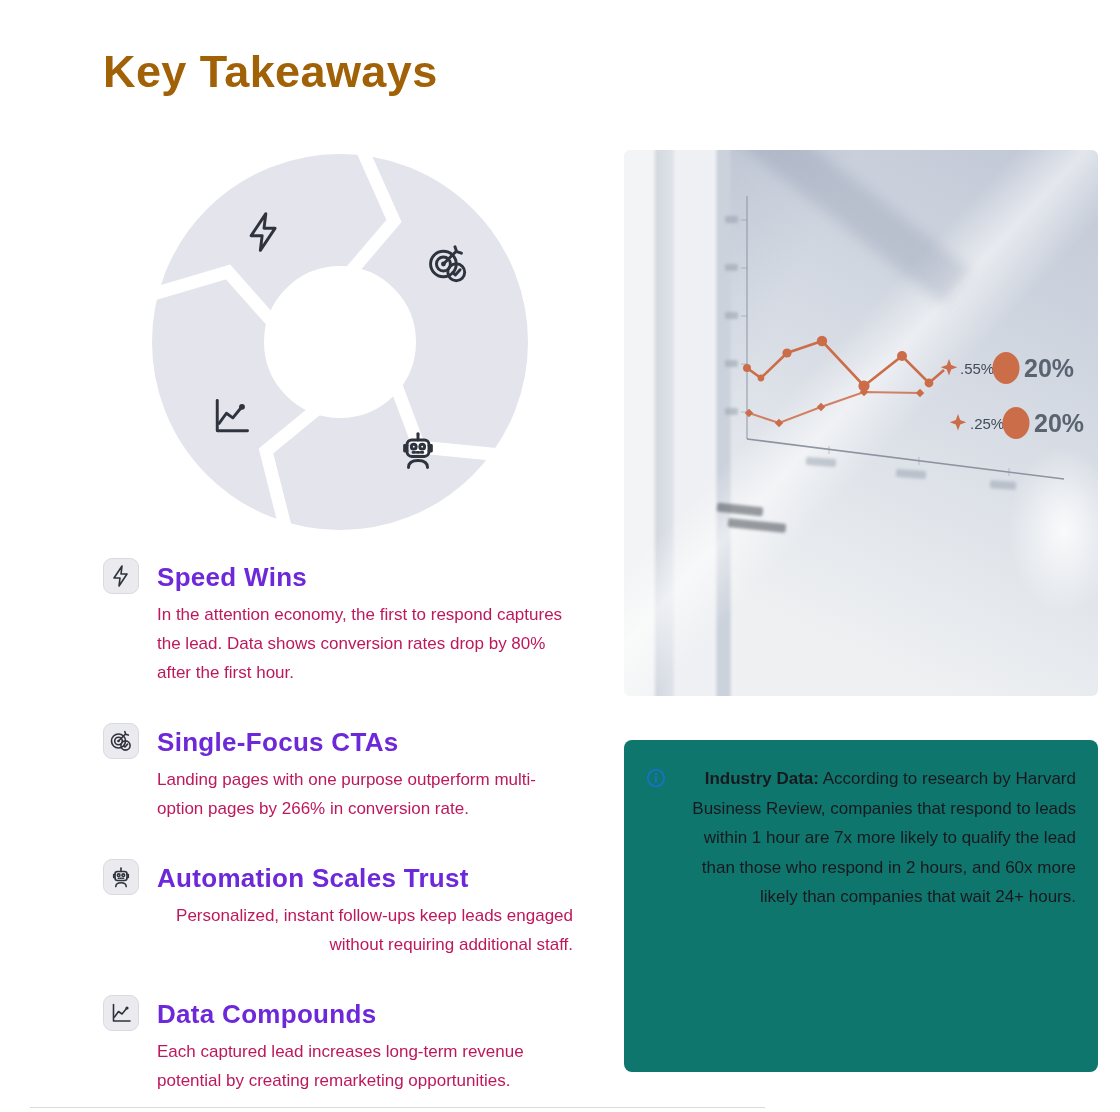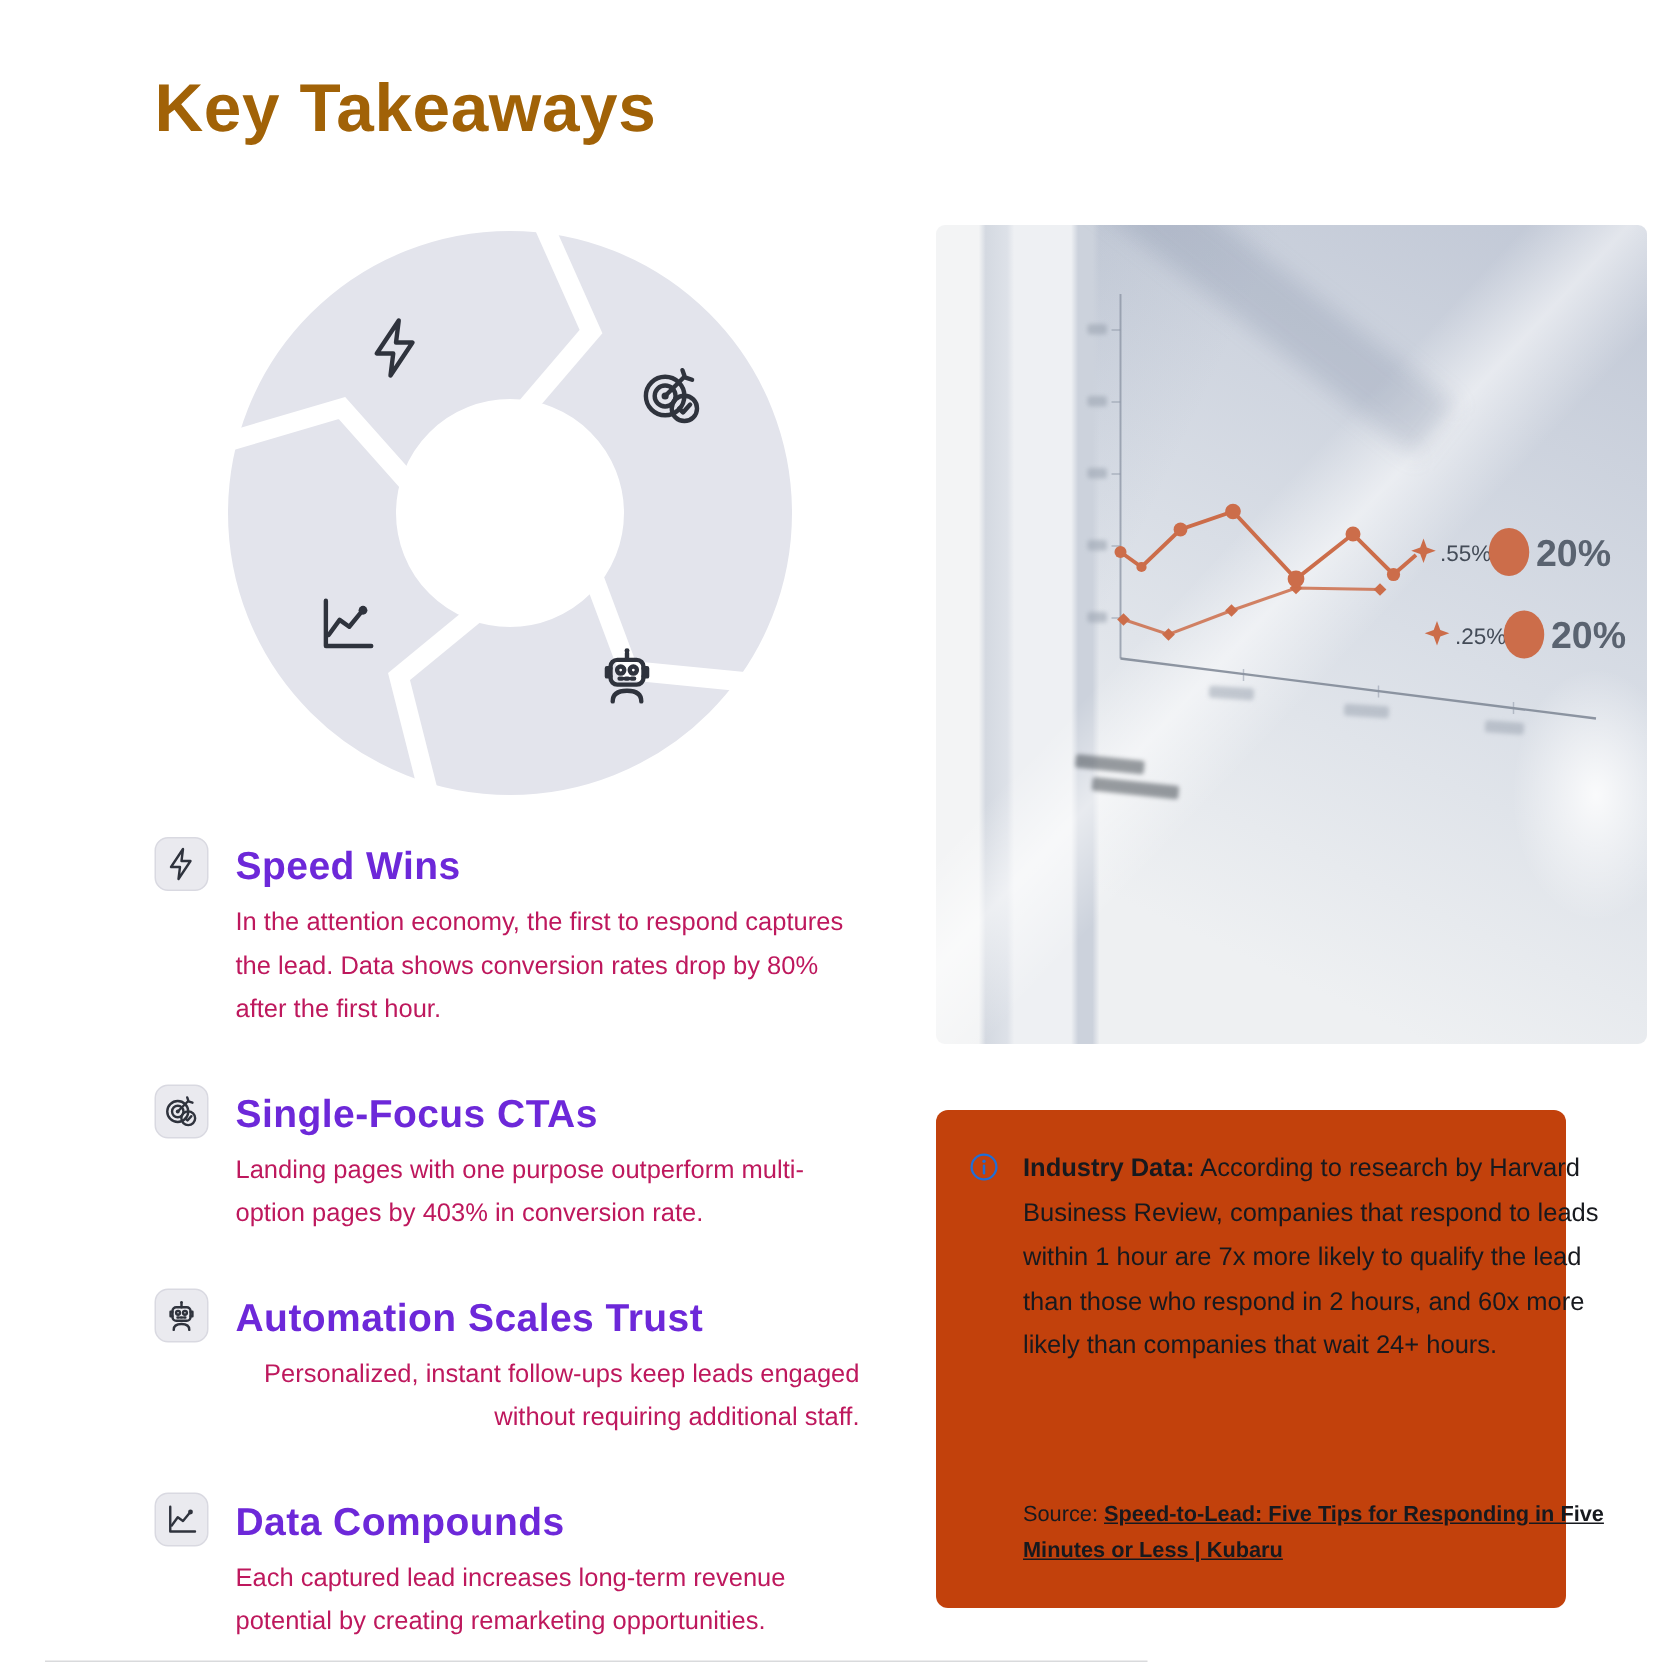--- a/index.html
+++ b/index.html
@@ -35,22 +35,22 @@
   .section { position:absolute; left:103px; width:470px; }
   .chip { position:absolute; left:0; top:0; width:36px; height:36px; background:#eaeaef;
           border:1px solid #d9d9e1; border-radius:9px; display:flex; align-items:center; justify-content:center; }
   .chip svg { width:24px; height:24px; }
   .sec-title { position:absolute; left:54px; top:4px; font-size:26px; font-weight:800;
                letter-spacing:.3px; color:#6d28d9; white-space:nowrap; }
   .sec-body { position:absolute; left:54px; top:42px; width:416px; font-size:17px;
               line-height:29px; color:#be185d; }
 
   
-  .callout { position:absolute; left:624px; top:740px; width:420px; height:332px;
-             background:#c2410c; border-radius:8px; }
+  .callout { position:absolute; left:624px; top:740px; width:474px; height:332px;
+             background:#0f766e; border-radius:8px;text-align:right; }
   .callout .info { position:absolute; left:21px; top:27px; width:22px; height:22px; }
   .callout-text { position:absolute; left:58px; top:24px; width:394px; font-size:17px;
                   line-height:29.5px; color:#17191e; }
   .callout-text strong { font-weight:700; }
   .source-line { position:absolute; left:58px; top:258px; width:394px; font-size:14.5px;
                  line-height:24px; color:#17191e; }
   .source-line a { color:#17191e; font-weight:700; text-decoration:underline; cursor:pointer; }
 
   .hairline { position:absolute; left:30px; top:1107px; width:735px; height:1px; background:#d9dadc; }
 </style>
@@ -193,21 +193,21 @@
       <svg viewBox="0 0 24 24">
         <circle class="icon-stroke" cx="9.5" cy="12" r="7"></circle>
         <circle class="icon-stroke" cx="9.5" cy="12" r="3.8"></circle>
         <circle cx="9.5" cy="12" r="1.3" fill="#2f333d"></circle>
         <path class="icon-stroke" d="M9.5 12 L16.5 5 M15.8 2.6 l.9 2.6 2.6 .9"></path>
         <circle class="icon-stroke" cx="16.5" cy="16.5" r="4.6" fill="#eaeaef"></circle>
         <path class="icon-stroke" d="M14.6 16.6 l1.4 1.4 2.6-2.9"></path>
       </svg>
     </span>
     <div class="sec-title">Single-Focus CTAs</div>
-    <div class="sec-body">Landing pages with one purpose outperform multi-option pages by 403% in conversion rate.</div>
+    <div class="sec-body">Landing pages with one purpose outperform multi-option pages by 266% in conversion rate.</div>
   </div>
 
   <div class="section" style="top:859px; height:115px;text-align:right;">
     <span class="chip">
       <svg viewBox="0 0 24 24">
         <rect class="icon-stroke" x="6" y="6.5" width="12" height="9" rx="2.5"></rect>
         <path class="icon-stroke" d="M12 6.5 V4"></path>
         <circle cx="12" cy="3.2" r="0.9" fill="#2f333d"></circle>
         <circle class="icon-stroke" cx="9.7" cy="10.2" r="1.3"></circle>
         <circle class="icon-stroke" cx="14.3" cy="10.2" r="1.3"></circle>
@@ -234,18 +234,17 @@
 
   <div class="callout">
     <span class="info">
       <svg viewBox="0 0 24 24">
         <circle cx="12" cy="12" r="9" fill="none" stroke="#1f6ed6" stroke-width="1.7"></circle>
         <line x1="12" y1="11" x2="12" y2="16.5" stroke="#1f6ed6" stroke-width="1.8" stroke-linecap="round"></line>
         <circle cx="12" cy="7.8" r="1.2" fill="#1f6ed6"></circle>
       </svg>
     </span>
     <p class="callout-text"><strong>Industry Data:</strong> <span>According to research by Harvard Business Review, companies that respond to leads within 1 hour are 7x more likely to qualify the lead than those who respond in 2 hours, and 60x more likely than companies that wait 24+ hours.</span></p>
-    <p class="source-line"><span>Source:</span> <a>Speed-to-Lead: Five Tips for Responding in Five Minutes or Less | Kubaru</a></p>
   </div>
 
   <div class="hairline"></div>
 
 </div>
 
 </body></html>

